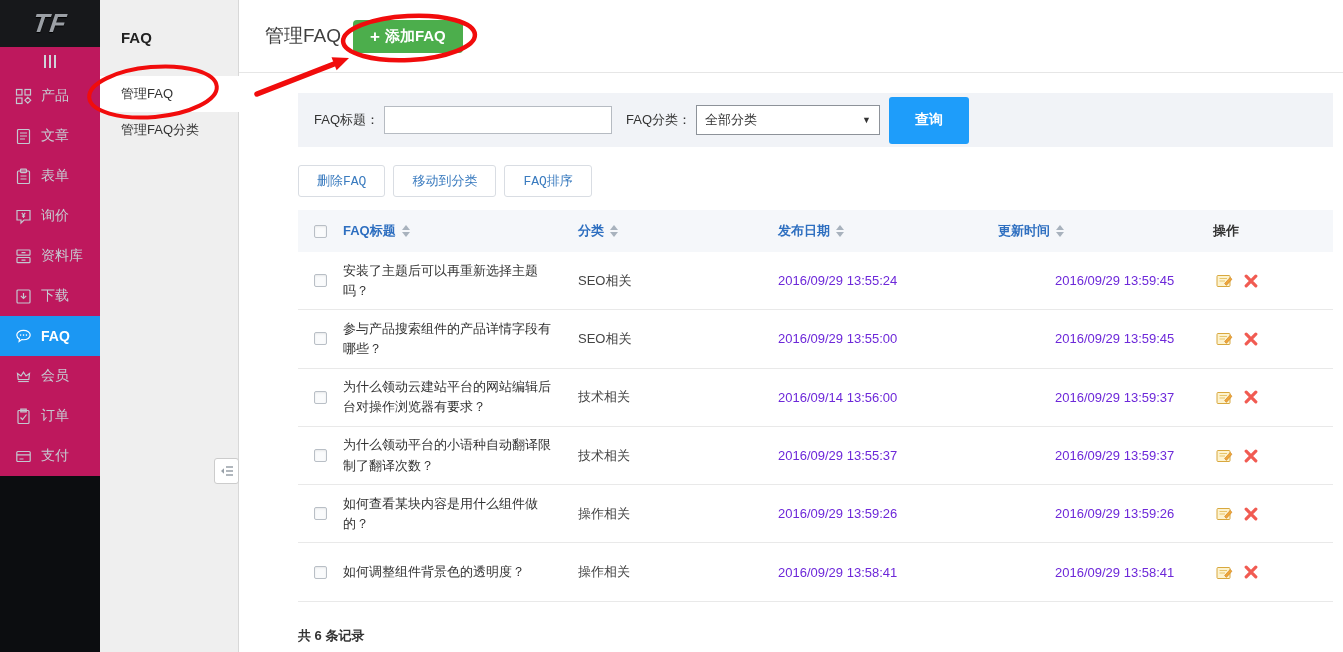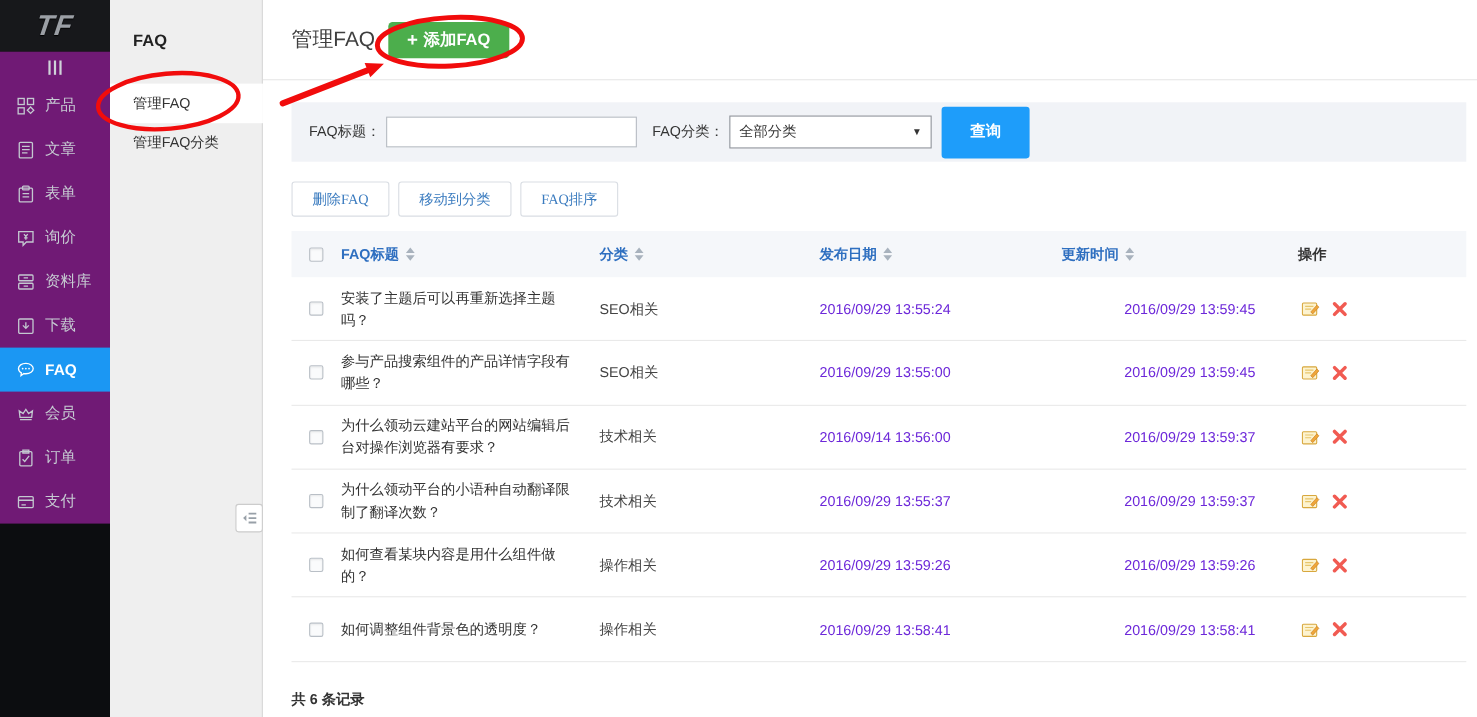--- a/index.html
+++ b/index.html
@@ -4,52 +4,52 @@
 <style>
   * { margin:0; padding:0; box-sizing:border-box; }
   html,body { width:1343px; height:652px; overflow:hidden; }
   body { position:relative; background:#fff; font-family:"Liberation Sans","DejaVu Sans",sans-serif; }
   .app { display:flex; width:1343px; height:652px; }
 
   
   .sidebar-dark { width:100px; flex:none; background:#0c0d10; display:flex; flex-direction:column; }
   .logo { height:47px; background:#17181b; display:flex; align-items:center; justify-content:center; cursor:pointer; }
   .logo span { font-style:italic; font-weight:bold; font-size:26px; letter-spacing:1px; color:#9b9fa5; transform:skewX(-8deg); text-shadow:0 1px 1px #000; }
-  .menu-block { background:#701a75; }
+  .menu-block { background:#be185d; }
   .collapse-row { height:29px; display:flex; align-items:center; justify-content:center; gap:3px; cursor:pointer; }
   .collapse-row i { width:2px; height:13px; background:#cfd3d9; }
   .nav-item { height:40px; display:flex; align-items:center; padding-left:15px; gap:9px; color:#c6cbd2; font-size:14px; cursor:pointer; white-space:nowrap; }
   .nav-item svg { width:17px; height:17px; flex:none; }
   .nav-item.active { background:#1b97f3; color:#fff; font-weight:bold; }
 
   
   .sidebar-light { width:139px; flex:none; background:#efefef; border-right:1px solid #d8d8d8; position:relative; }
   .submenu-header { height:76px; padding:29px 0 0 21px; font-size:15px; font-weight:bold; color:#222; }
   .submenu-item { height:36px; line-height:36px; padding-left:21px; font-size:13px; color:#333; cursor:pointer; white-space:nowrap; }
   .submenu-item.active { background:#fff; position:relative; width:calc(100% + 1px); z-index:2; }
   .panel-collapse { position:absolute; left:114px; top:458px; width:25px; height:26px; background:#fff; border:1px solid #ccc; border-radius:3px; display:flex; align-items:center; justify-content:center; cursor:pointer; z-index:3; }
 
   
   .main { flex:1; min-width:0; display:flex; flex-direction:column; background:#fff; }
   .topbar { height:73px; flex:none; border-bottom:1px solid #e6e6e6; display:flex; align-items:center; padding-left:26px; }
   .page-title { font-size:19px; font-weight:normal; color:#3f3f3f; margin-right:12px; }
   .btn-add { background:#4cae4c; color:#fff; border:none; border-radius:4px; height:33px; padding:0 17px; font-size:15px; font-weight:bold; display:flex; align-items:center; gap:5px; cursor:pointer; font-family:inherit; }
   .btn-add .plus { font-size:17px; font-weight:bold; line-height:1; }
 
-  .content { padding:0 10px 0 26px; }
+  .content { padding:0 10px 0 26px;margin-left:33px; }
   .search-panel { margin-top:20px; height:54px; background:#f1f3f7; display:flex; align-items:center; padding-left:16px; font-size:13px; color:#333; }
   .search-panel label { margin-right:5px; white-space:nowrap; }
   .lbl-cat { margin-left:14px; }
   .search-input { width:228px; height:28px; border:1px solid #b6bbc2; background:#fff; padding:0 8px; font-size:13px; font-family:inherit; }
   .select { width:184px; height:30px; border:1px solid #8d9299; background:#fff; display:flex; align-items:center; justify-content:space-between; padding:0 8px; cursor:pointer; }
   .select .caret { font-size:9px; color:#333; }
   .btn-query { margin-left:9px; width:80px; height:47px; background:#1e9dfa; color:#fff; border:none; border-radius:3px; font-size:14px; font-weight:bold; cursor:pointer; font-family:inherit; }
 
   .actions { margin-top:18px; display:flex; gap:8px; }
-  .btn-action { height:32px; padding:0 18px; background:#fff; border:1px solid #d9dde3; border-radius:3px; color:#3a7bbf; font-size:13px; cursor:pointer; font-family:Liberation Serif, serif; white-space:nowrap; }
+  .btn-action { height:32px; padding:0 18px; background:#fff; border:1px solid #d9dde3; border-radius:3px; color:#3a7bbf; font-size:13px; cursor:pointer; font-family:Liberation Mono, monospace; white-space:nowrap; }
 
   .table { margin-top:13px; }
   .thead { height:42px; background:#f5f7fa; display:flex; align-items:center; font-size:13px; font-weight:bold; color:#2e6fc0; }
   .col-check { width:45px; flex:none; display:flex; justify-content:center; }
   .col-title { width:235px; flex:none; padding-right:27px; }
   .col-cat { width:200px; flex:none; }
   .col-pub { width:220px; flex:none; }
   .col-upd { width:205px; flex:none; }
   .col-op { flex:1; display:flex; align-items:center; gap:11px; padding-left:13px; }
   .thead .th { display:flex; align-items:center; }

